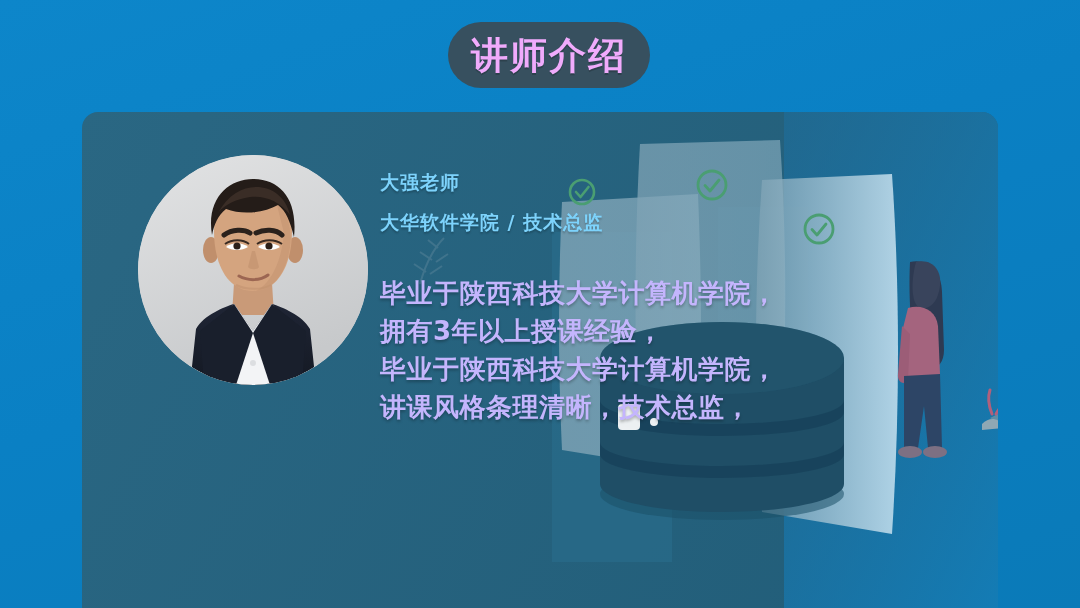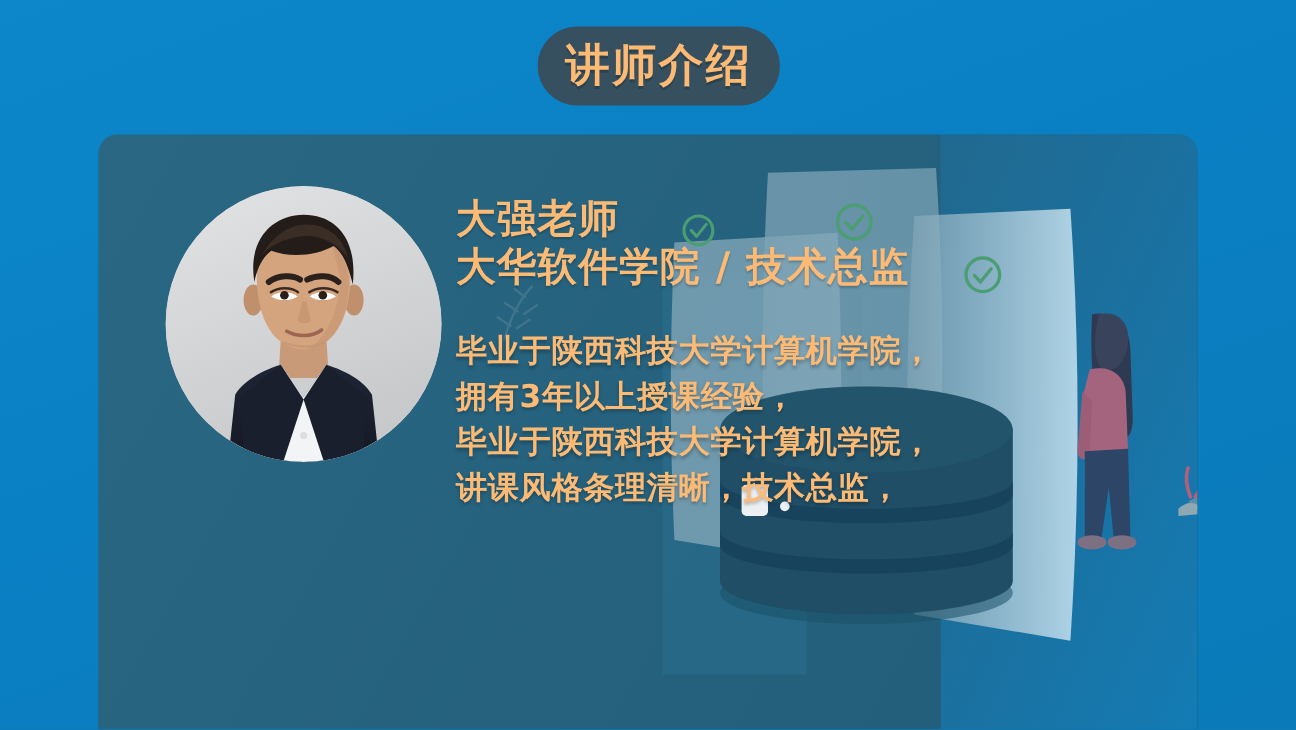--- a/index.html
+++ b/index.html
@@ -28,28 +28,27 @@
     width: 202px;
     height: 66px;
     background: #37505f;
     border-radius: 33px;
     display: flex;
     align-items: center;
     justify-content: center;
     z-index: 40;
   }
   #title-text {
-    color: #fdba74;
+    color: #f0abfc;
     font-size: 37px;
     font-weight: bold;
     letter-spacing: 2px;
     line-height: 1;
     text-shadow: 0 2px 0 rgba(0,0,0,0.18);
     white-space: nowrap;
-    font-family: Liberation Serif, serif;
   }
 
   
   #card {
     position: absolute;
     left: 82px;
     top: 112px;
     width: 916px;
     height: 496px;
     background: #23627f;
@@ -94,34 +93,34 @@
   
   #text-col {
     position: absolute;
     left: 298px;
     top: 50px;
     width: 600px;
     z-index: 20;
   }
 
   .hdr-line {
-    color: #fdba74;
-    font-size: 33px;
+    color: #7dd3fc;
+    font-size: 19px;
     font-weight: bold;
     line-height: 40px;
     letter-spacing: 1px;
     text-shadow: 0 2px 2px rgba(0,0,0,0.22);
     white-space: nowrap;
   }
 
   #bio {
     margin-top: 32px;
   }
   .bio-line {
-    color: #fdba74;
+    color: #c4b5fd;
     font-size: 26px;
     font-weight: bold;
     line-height: 38px;
     letter-spacing: 0.5px;
     text-shadow: 0 2px 3px rgba(0,0,0,0.28);
     white-space: nowrap;
   }
 </style>
 </head>
 <body>

